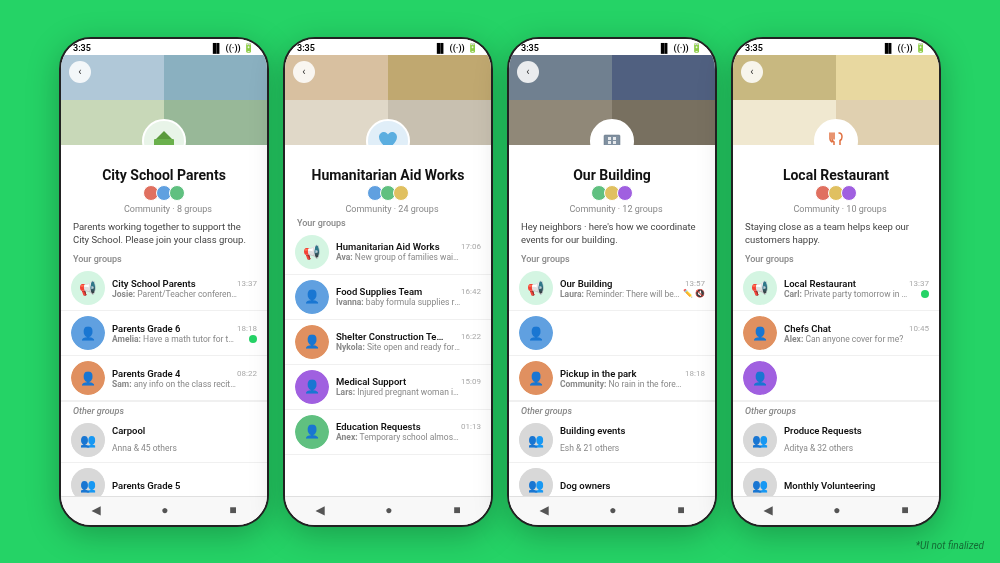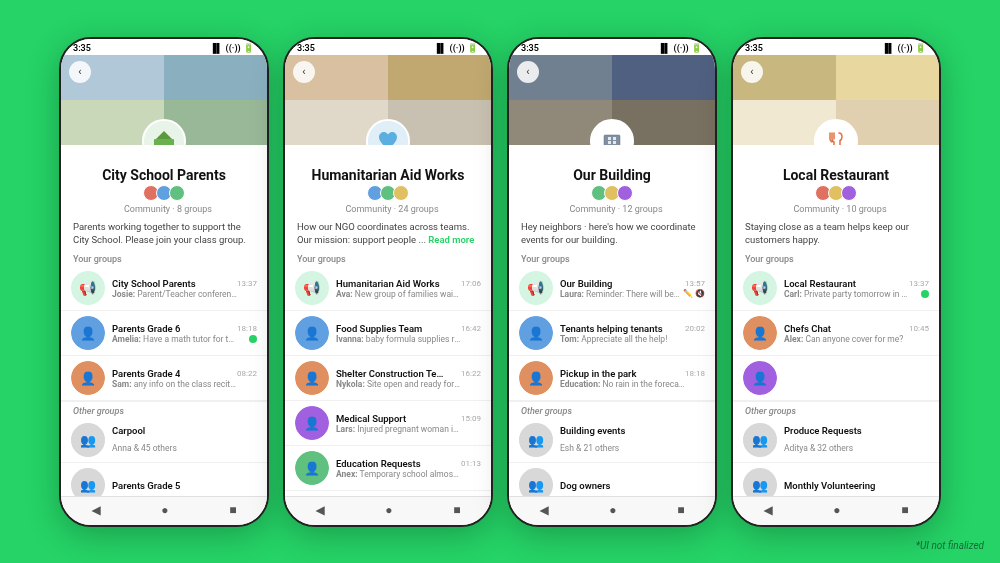--- a/index.html
+++ b/index.html
@@ -461,21 +461,20 @@
       </div>
     </div>
     <div class="phone-body">
       <div class="community-name">Humanitarian Aid Works</div>
       <div class="avatar-group">
           <div class="avatar-mini" style="background:#60a0e0"></div>
           <div class="avatar-mini" style="background:#60c080"></div>
           <div class="avatar-mini" style="background:#e0c060"></div>
         </div>
       <div class="community-meta">Community · 24 groups</div>
-      <div class="community-desc">How our NGO coordinates across teams. Our mission: support people ... <span class="read-more">Read more</span></div>
       <div class="groups-section-label">Your groups</div>
       <div class="group-list">
 
       <div class="group-item">
         <div class="group-avatar green">
           <span class="mega-icon">📢</span>
         </div>
         <div class="group-info">
           <div class="group-name-row">
             <span class="group-name">Humanitarian Aid Works</span>
@@ -617,42 +616,32 @@
             <span class="group-preview"><b>Laura:</b> Reminder: There will be ...</span>
             <span class="pencil-icon">✏️</span>
                 <span class="mute-icon">🔇</span>
           </div>
         </div>
       </div>
       <div class="group-item">
         <div class="group-avatar blue">
           <div style="width:34px;height:34px;border-radius:50%;background:#60a0e0;display:flex;align-items:center;justify-content:center;color:#fff;font-size:13px;">👤</div>
         </div>
-        <div class="group-info">
-          <div class="group-name-row">
-            <span class="group-name">Tenants helping tenants</span>
-            <span class="group-time">20:02</span>
-          </div>
-          <div class="group-preview-row">
-            <span class="group-preview"><b>Tom:</b> Appreciate all the help!</span>
-
-          </div>
-        </div>
       </div>
       <div class="group-item">
         <div class="group-avatar orange">
           <div style="width:34px;height:34px;border-radius:50%;background:#e09060;display:flex;align-items:center;justify-content:center;color:#fff;font-size:13px;">👤</div>
         </div>
         <div class="group-info">
           <div class="group-name-row">
             <span class="group-name">Pickup in the park</span>
             <span class="group-time">18:18</span>
           </div>
           <div class="group-preview-row">
-            <span class="group-preview"><b>Education:</b> No rain in the forecast!</span>
+            <span class="group-preview"><b>Community:</b> No rain in the forecast!</span>
 
           </div>
         </div>
       </div>
         <div class="other-groups-label">Other groups</div>
 
         <div class="group-item">
           <div class="group-avatar grey">
             <div style="width:34px;height:34px;border-radius:50%;background:#d8d8d8;display:flex;align-items:center;justify-content:center;color:#aaa;font-size:13px;">👥</div>
           </div>

